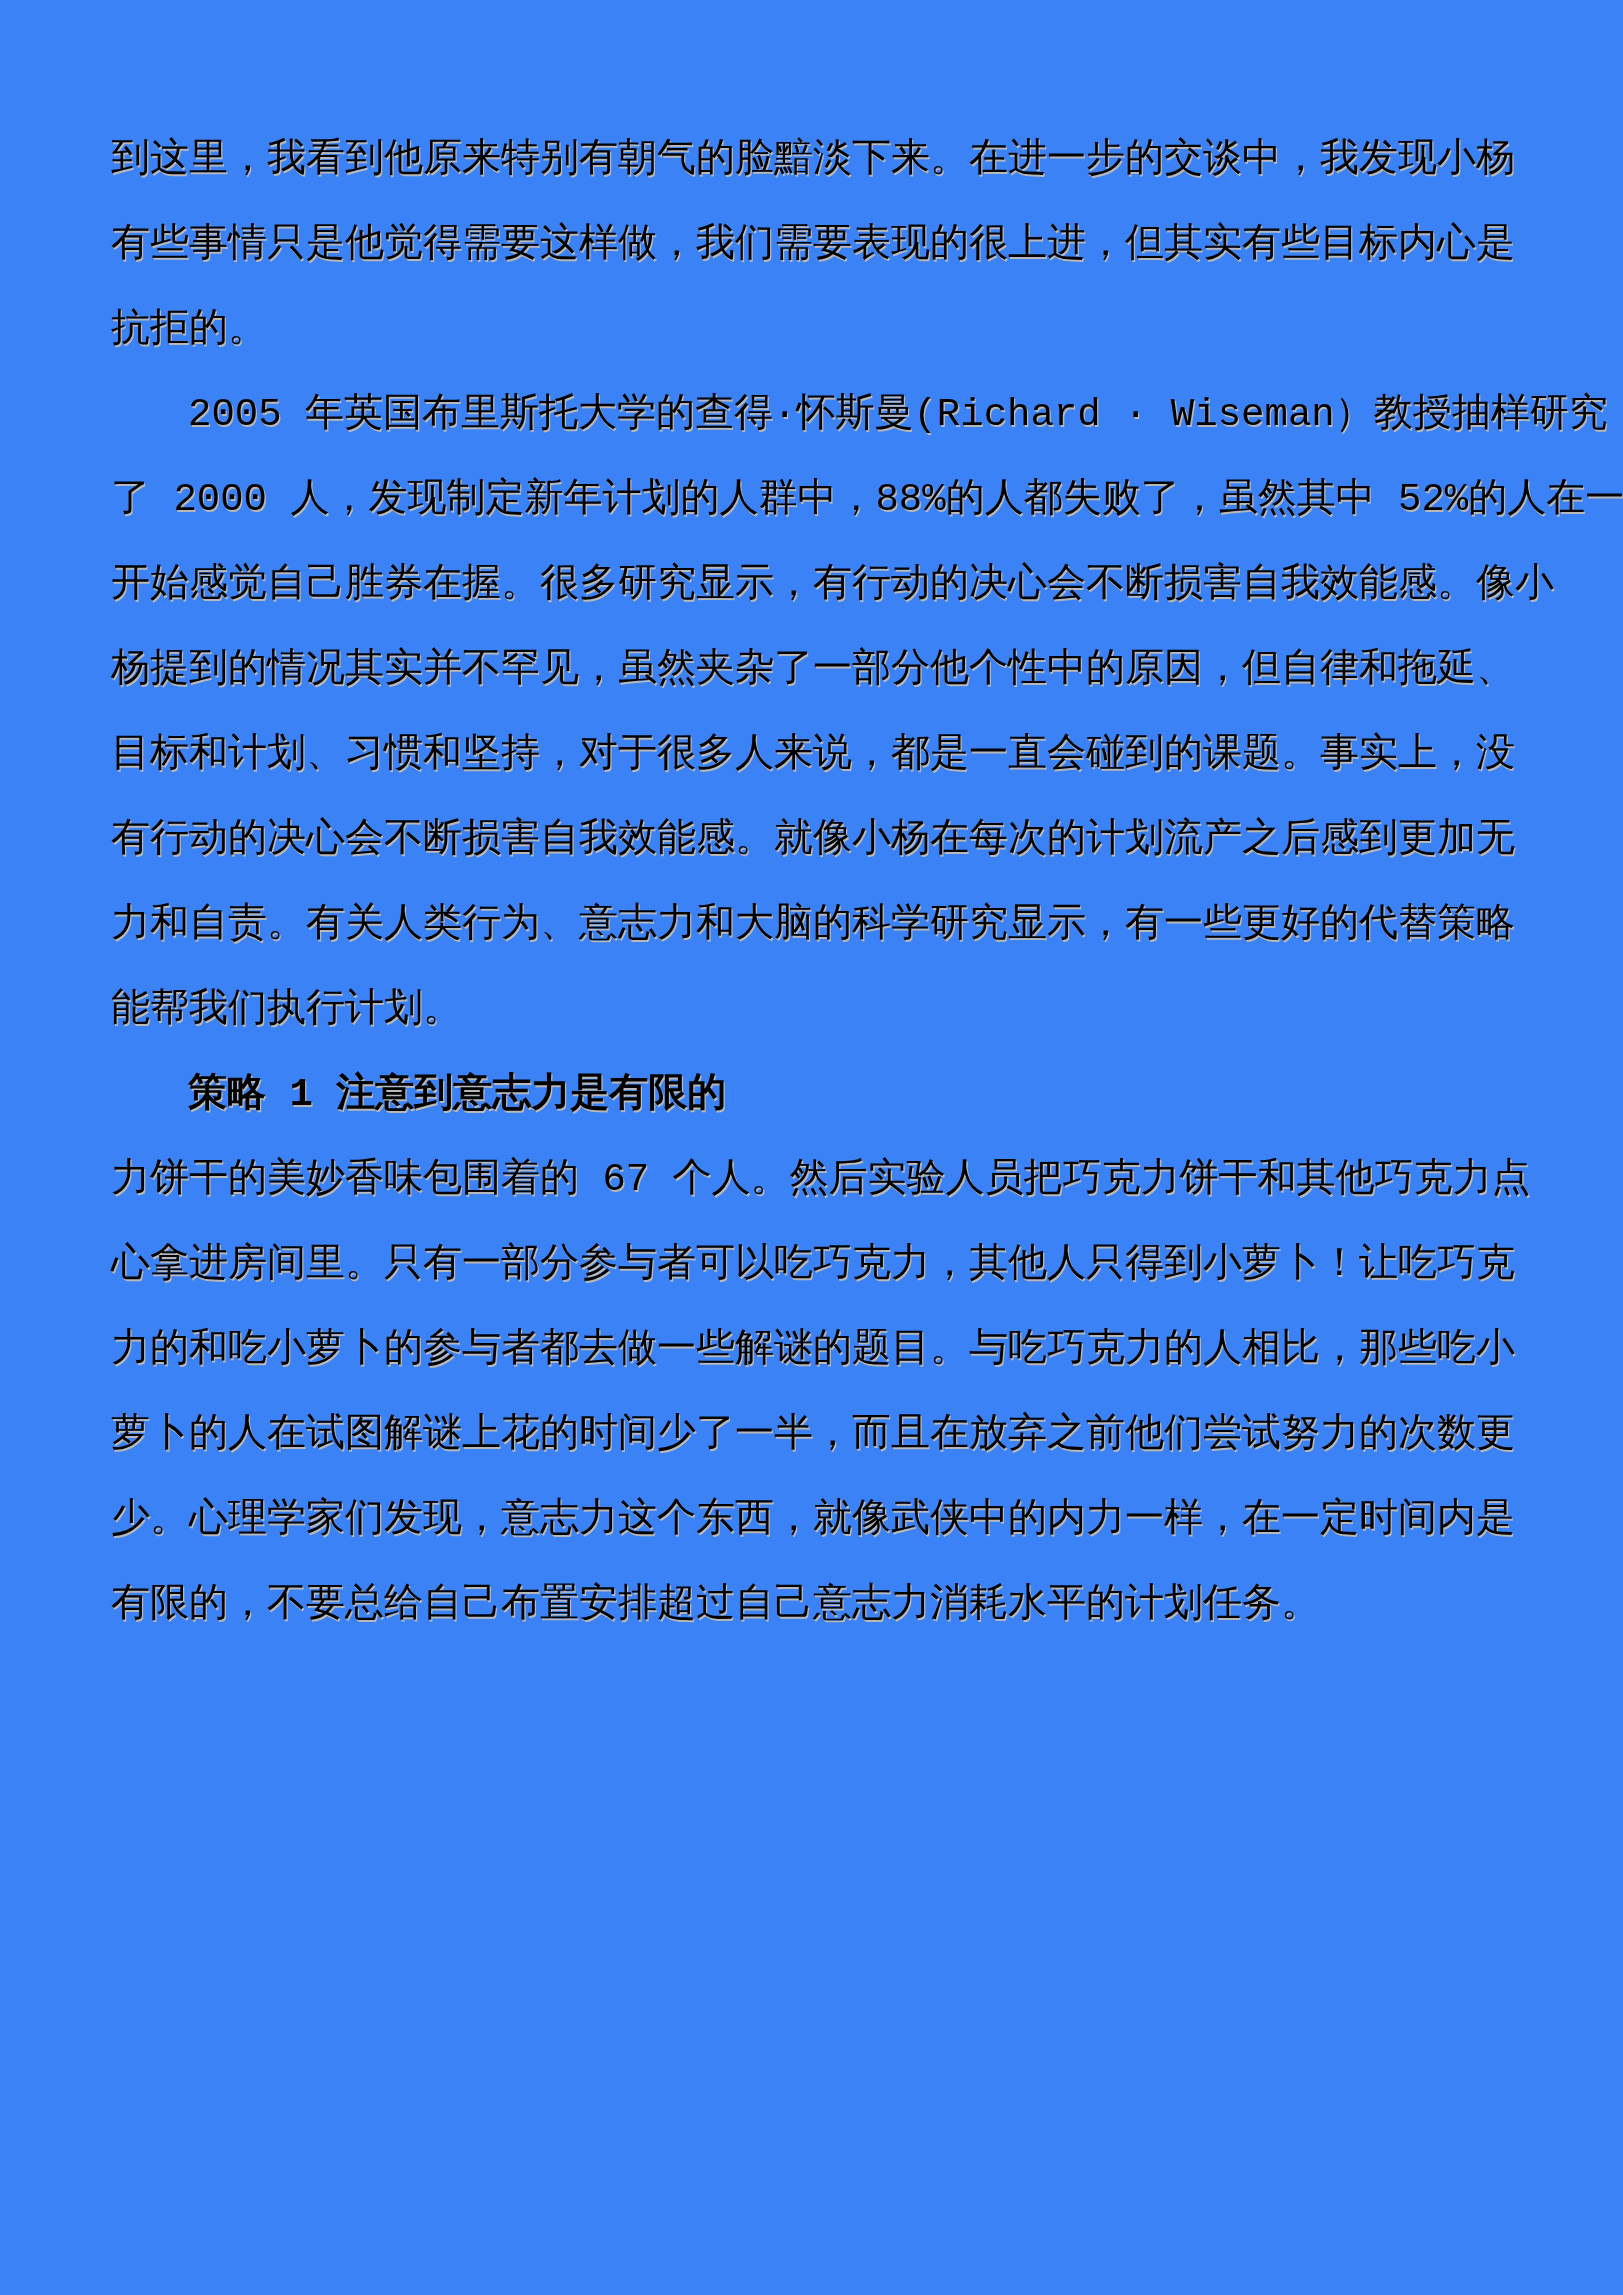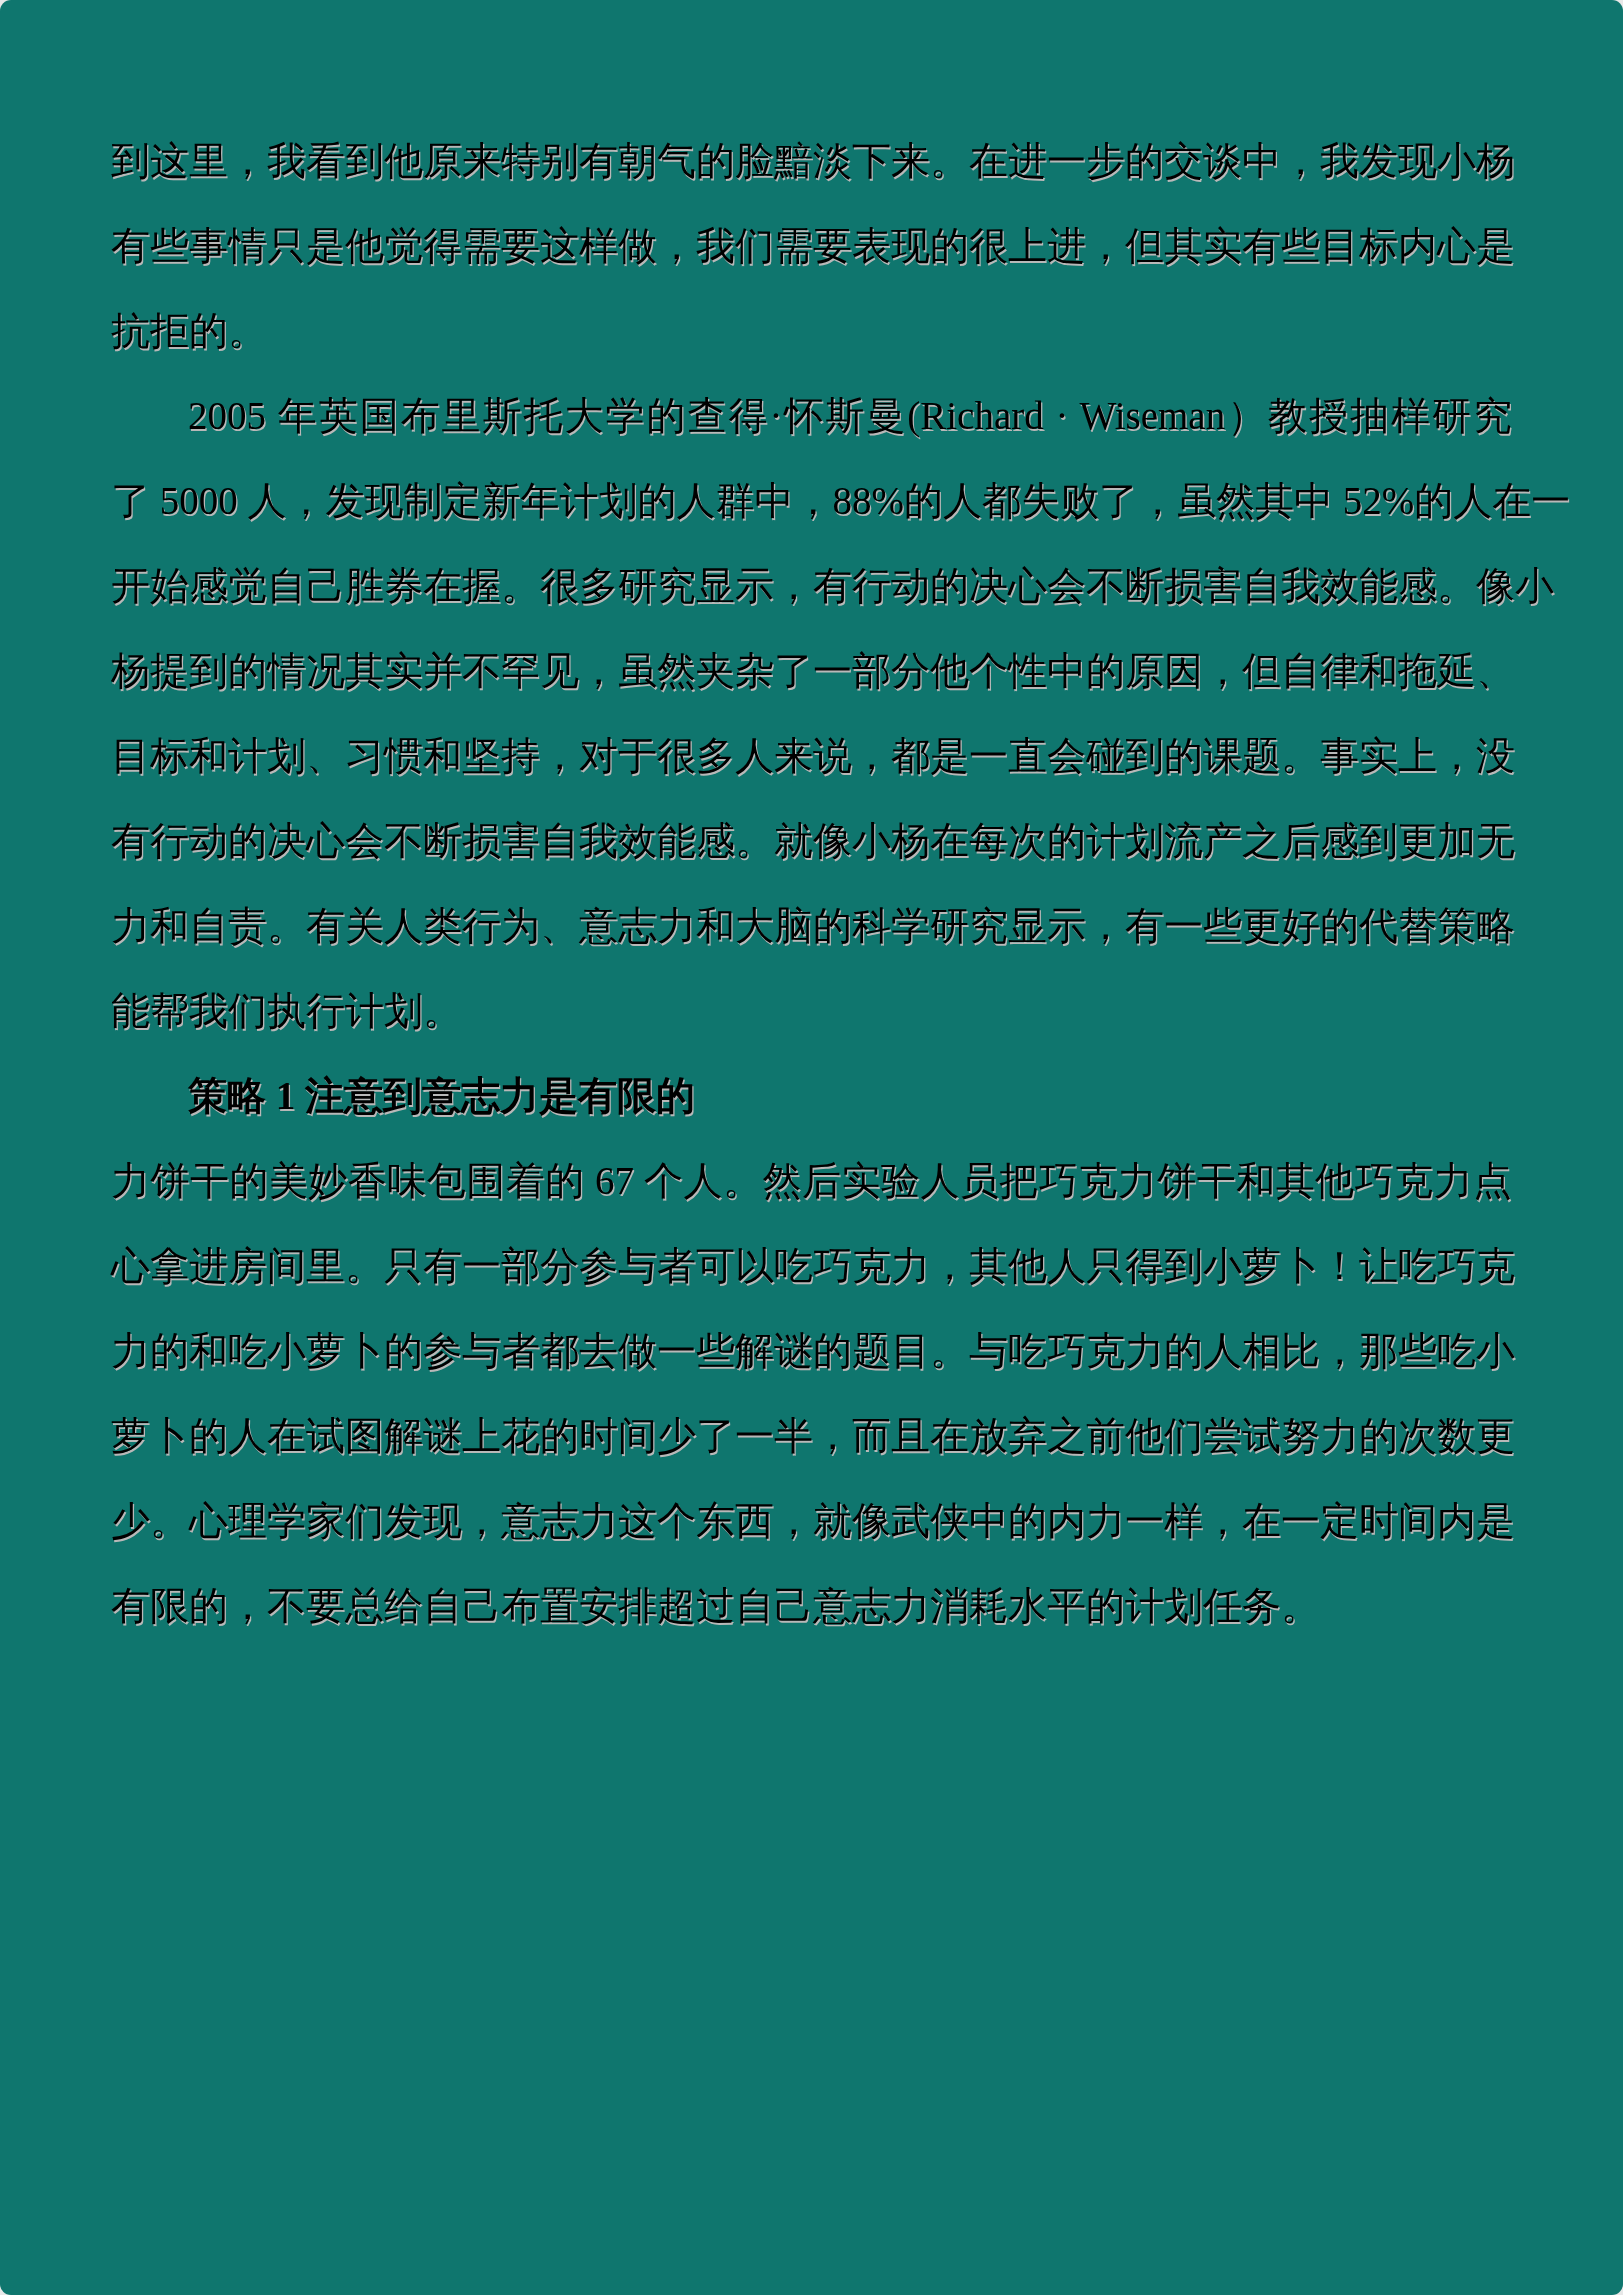--- a/index.html
+++ b/index.html
@@ -4,24 +4,23 @@
 <style>
   html, body {
     margin: 0;
     padding: 0;
     background: #e8e8e8;
   }
   .page {
     position: relative;
     width: 1623px;
     height: 2295px;
-    background: #0f766e;
+    background: #3b82f6;
     overflow: hidden;
-    font-family: Liberation Serif, serif;
-    border-radius: 11px;
+    font-family: Liberation Mono, monospace;
   }
   .text-block {
     position: absolute;
     left: 111px;
     top: 118px;
     width: 1401px;
     font-size: 39px;
     line-height: 85px;
     color: #000000;
     text-shadow: 1.3px 2px 0 #b8b8b8;
@@ -54,21 +53,21 @@
   <div class="text-block">
 
     <div>
       <span class="line">到这里，我看到他原来特别有朝气的脸黯淡下来。在进一步的交谈中，我发现小杨</span>
       <span class="line">有些事情只是他觉得需要这样做，我们需要表现的很上进，但其实有些目标内心是</span>
       <span class="line last">抗拒的。</span>
     </div>
 
     <div>
       <span class="line indent">2005 年英国布里斯托大学的查得·怀斯曼(Richard · Wiseman）教授抽样研究</span>
-      <span class="line">了 5000 人，发现制定新年计划的人群中，88%的人都失败了，虽然其中 52%的人在一</span>
+      <span class="line">了 2000 人，发现制定新年计划的人群中，88%的人都失败了，虽然其中 52%的人在一</span>
       <span class="line">开始感觉自己胜券在握。很多研究显示，有行动的决心会不断损害自我效能感。像小</span>
       <span class="line">杨提到的情况其实并不罕见，虽然夹杂了一部分他个性中的原因，但自律和拖延、</span>
       <span class="line">目标和计划、习惯和坚持，对于很多人来说，都是一直会碰到的课题。事实上，没</span>
       <span class="line">有行动的决心会不断损害自我效能感。就像小杨在每次的计划流产之后感到更加无</span>
       <span class="line">力和自责。有关人类行为、意志力和大脑的科学研究显示，有一些更好的代替策略</span>
       <span class="line last">能帮我们执行计划。</span>
     </div>
 
     <div>
       <span class="line heading indent">策略 1 注意到意志力是有限的</span>

